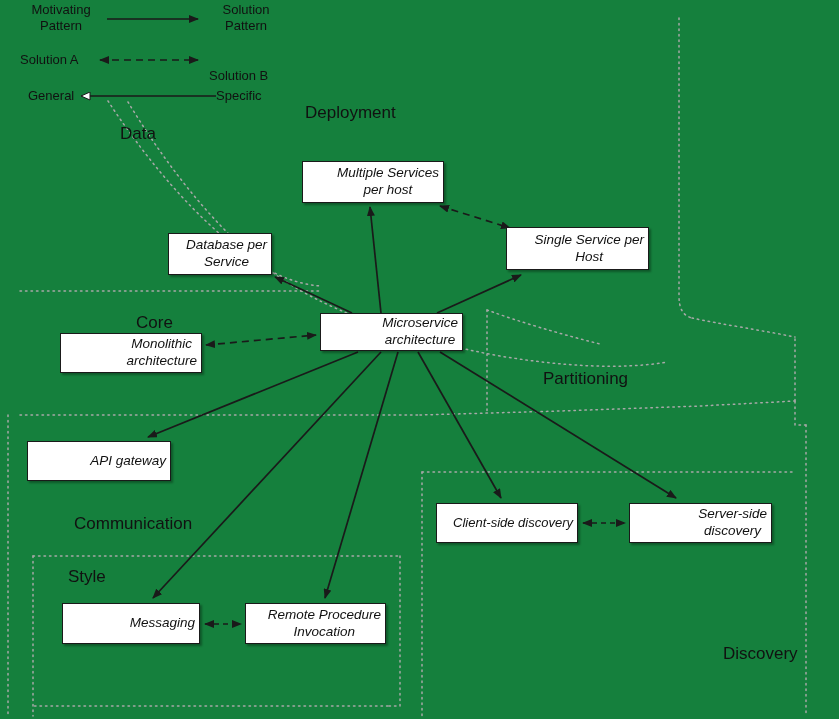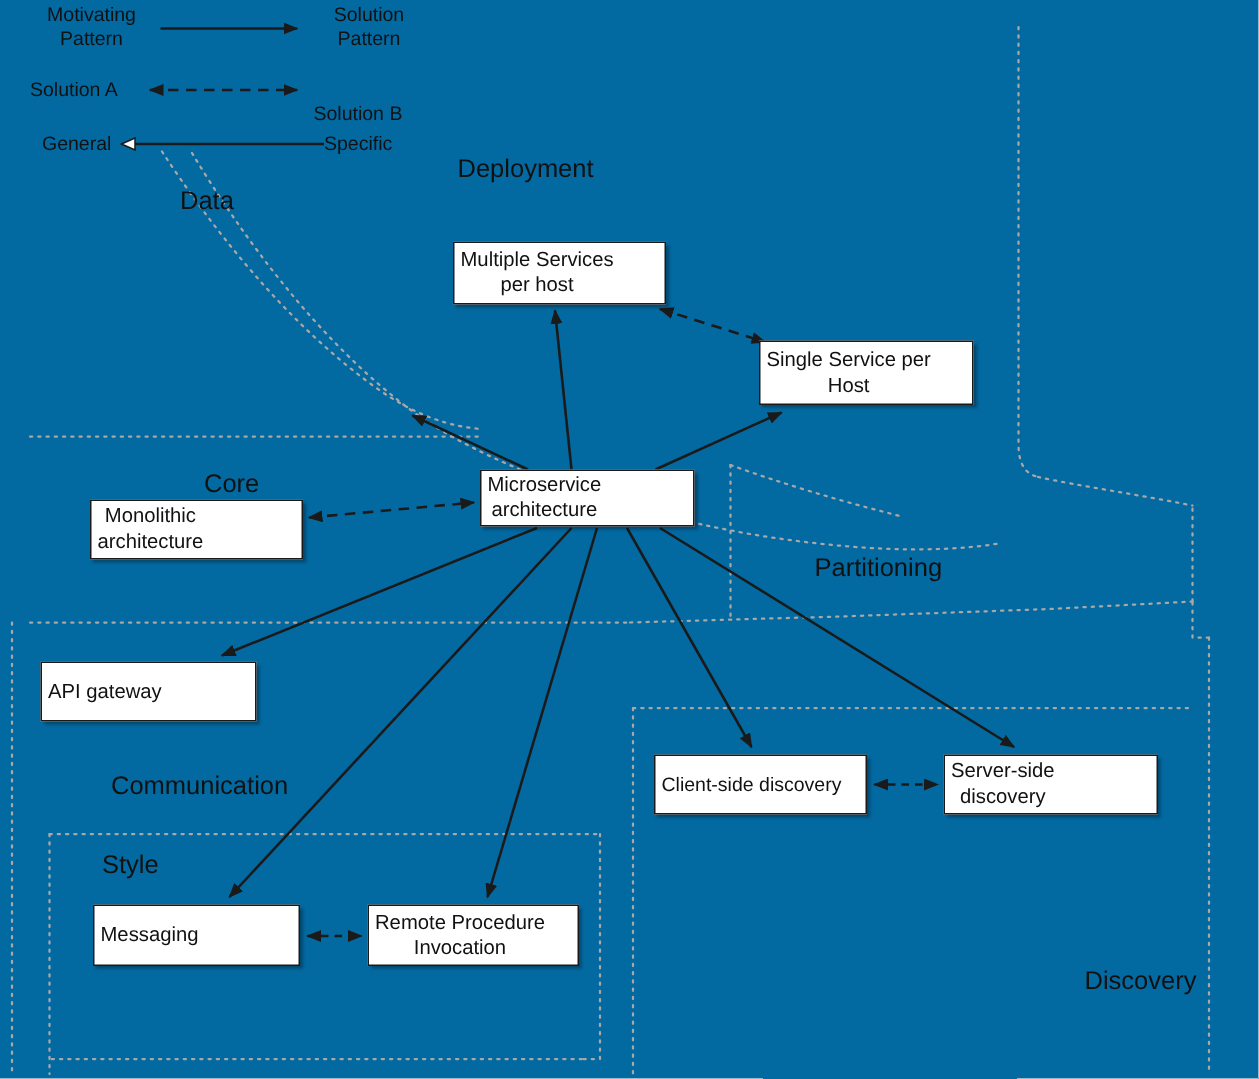--- a/index.html
+++ b/index.html
@@ -7,45 +7,46 @@
     padding: 0;
     background: #ffffff;
   }
   body {
     font-family: "Liberation Sans", sans-serif;
   }
   #canvas {
     position: relative;
     width: 839px;
     height: 719px;
-    background: #0369a1;
+    background: #15803d;
     overflow: hidden;
   }
   #svg-layer {
     position: absolute;
     left: 0;
     top: 0;
     width: 839px;
     height: 719px;
   }
   .node {
     position: absolute;
     box-sizing: border-box;
     border: 1.4px solid #1a1a1a;
     background: #ffffff;
     box-shadow: 2px 2px 2px rgba(0,0,0,0.32);
     display: flex;
     align-items: center;
-    justify-content: flex-start;
+    justify-content: flex-end;
     text-align: center;
     font-size: 13.5px;
     line-height: 1.25;
     color: #111111;
     z-index: 3;
     padding: 0 4px;
+    font-style: italic;
   }
   .region-label {
     position: absolute;
     font-size: 17px;
     color: #111111;
     white-space: nowrap;
     z-index: 2;
   }
   .legend-label {
     position: absolute;
@@ -183,20 +184,26 @@
     </div>
   </div>
 
   <div class="node" style="left:506px; top:227px; width:143px; height:43px;">
     <div>
       <div>Single Service per</div>
       <div>Host</div>
     </div>
   </div>
 
+  <div class="node" style="left:168px; top:233px; width:104px; height:42px;">
+    <div>
+      <div>Database per</div>
+      <div>Service</div>
+    </div>
+  </div>
 
   <div class="node" style="left:320px; top:313px; width:143px; height:38px;">
     <div>
       <div>Microservice</div>
       <div>architecture</div>
     </div>
   </div>
 
   <div class="node" style="left:60px; top:333px; width:142px; height:40px;">
     <div>

